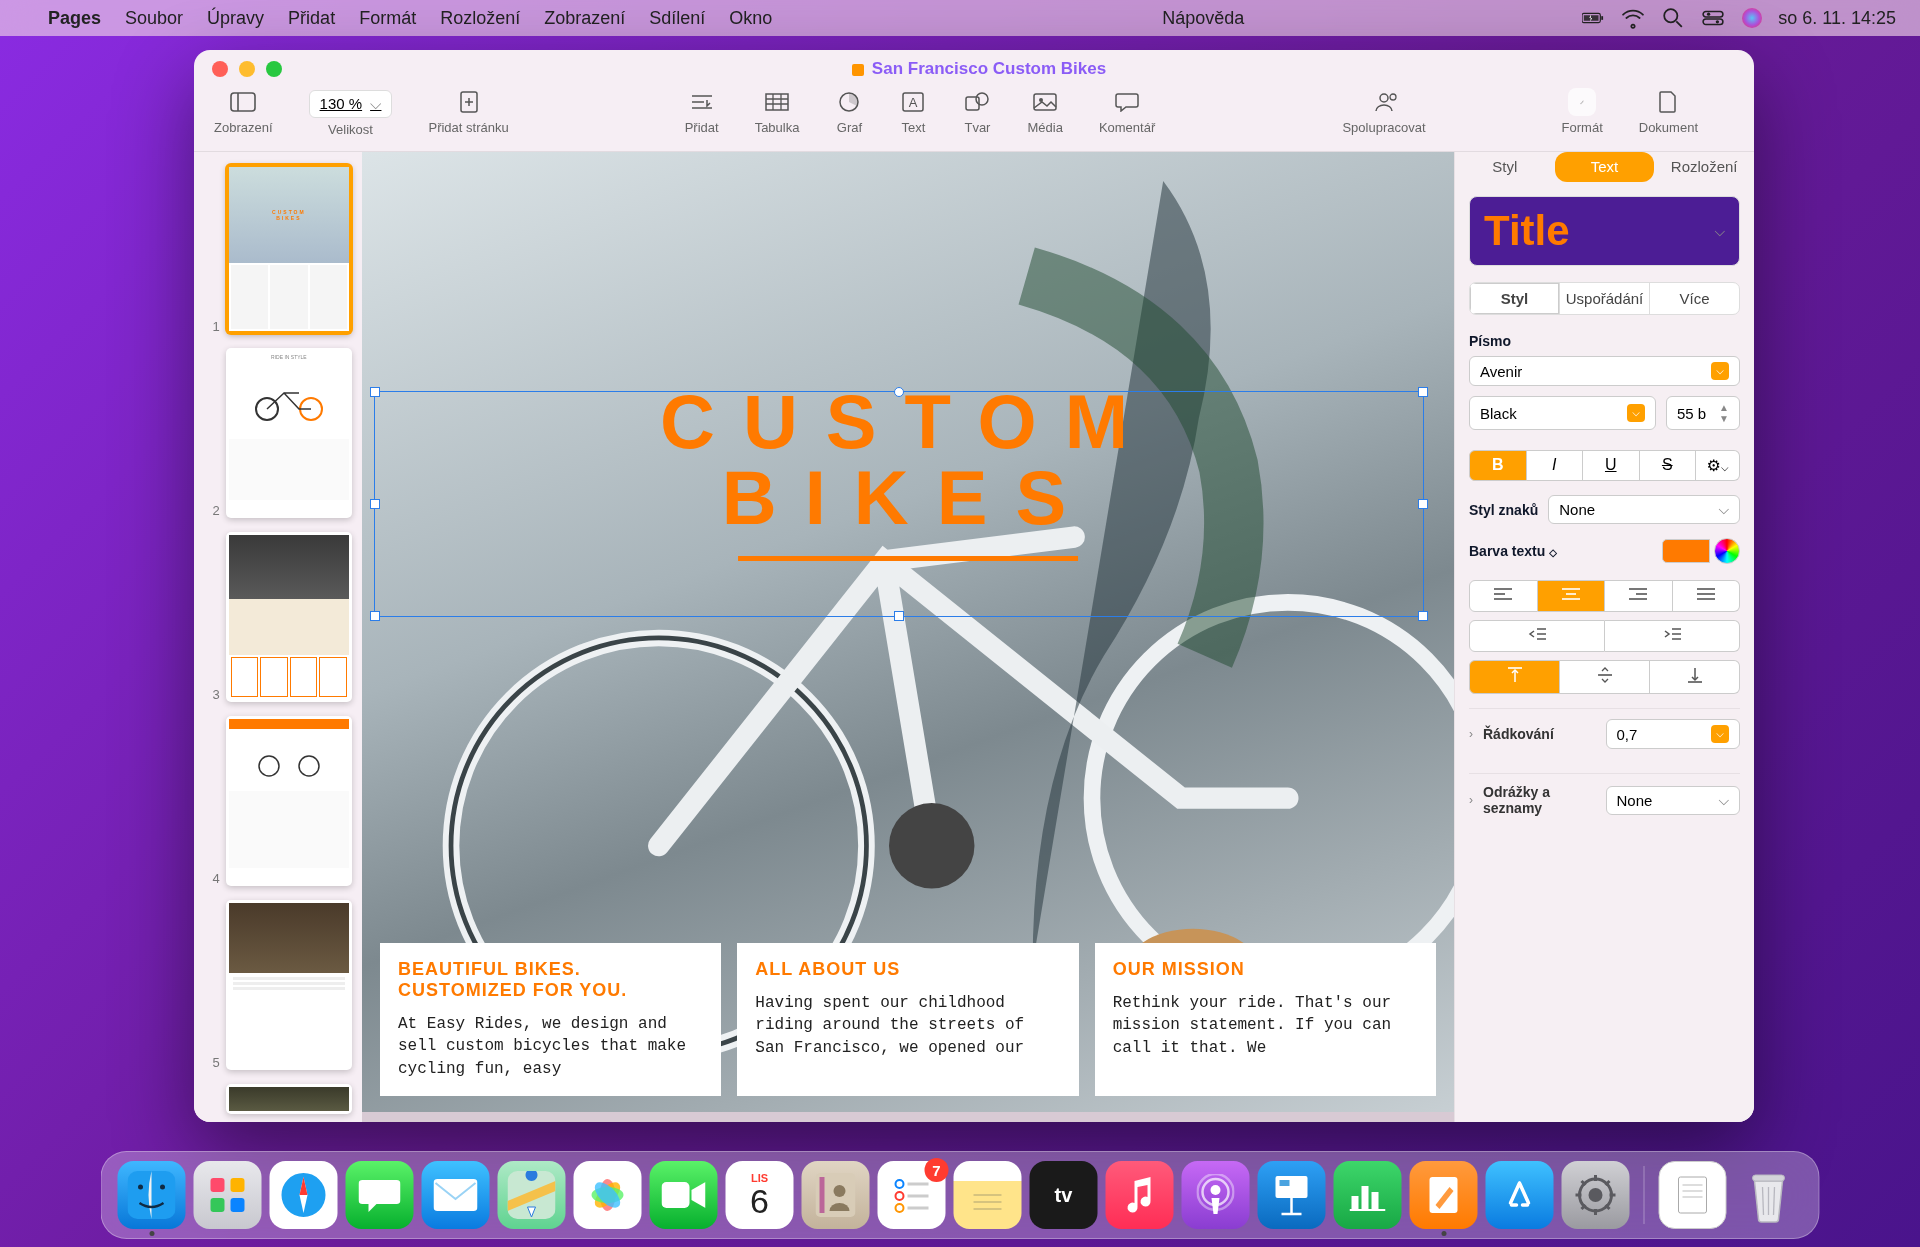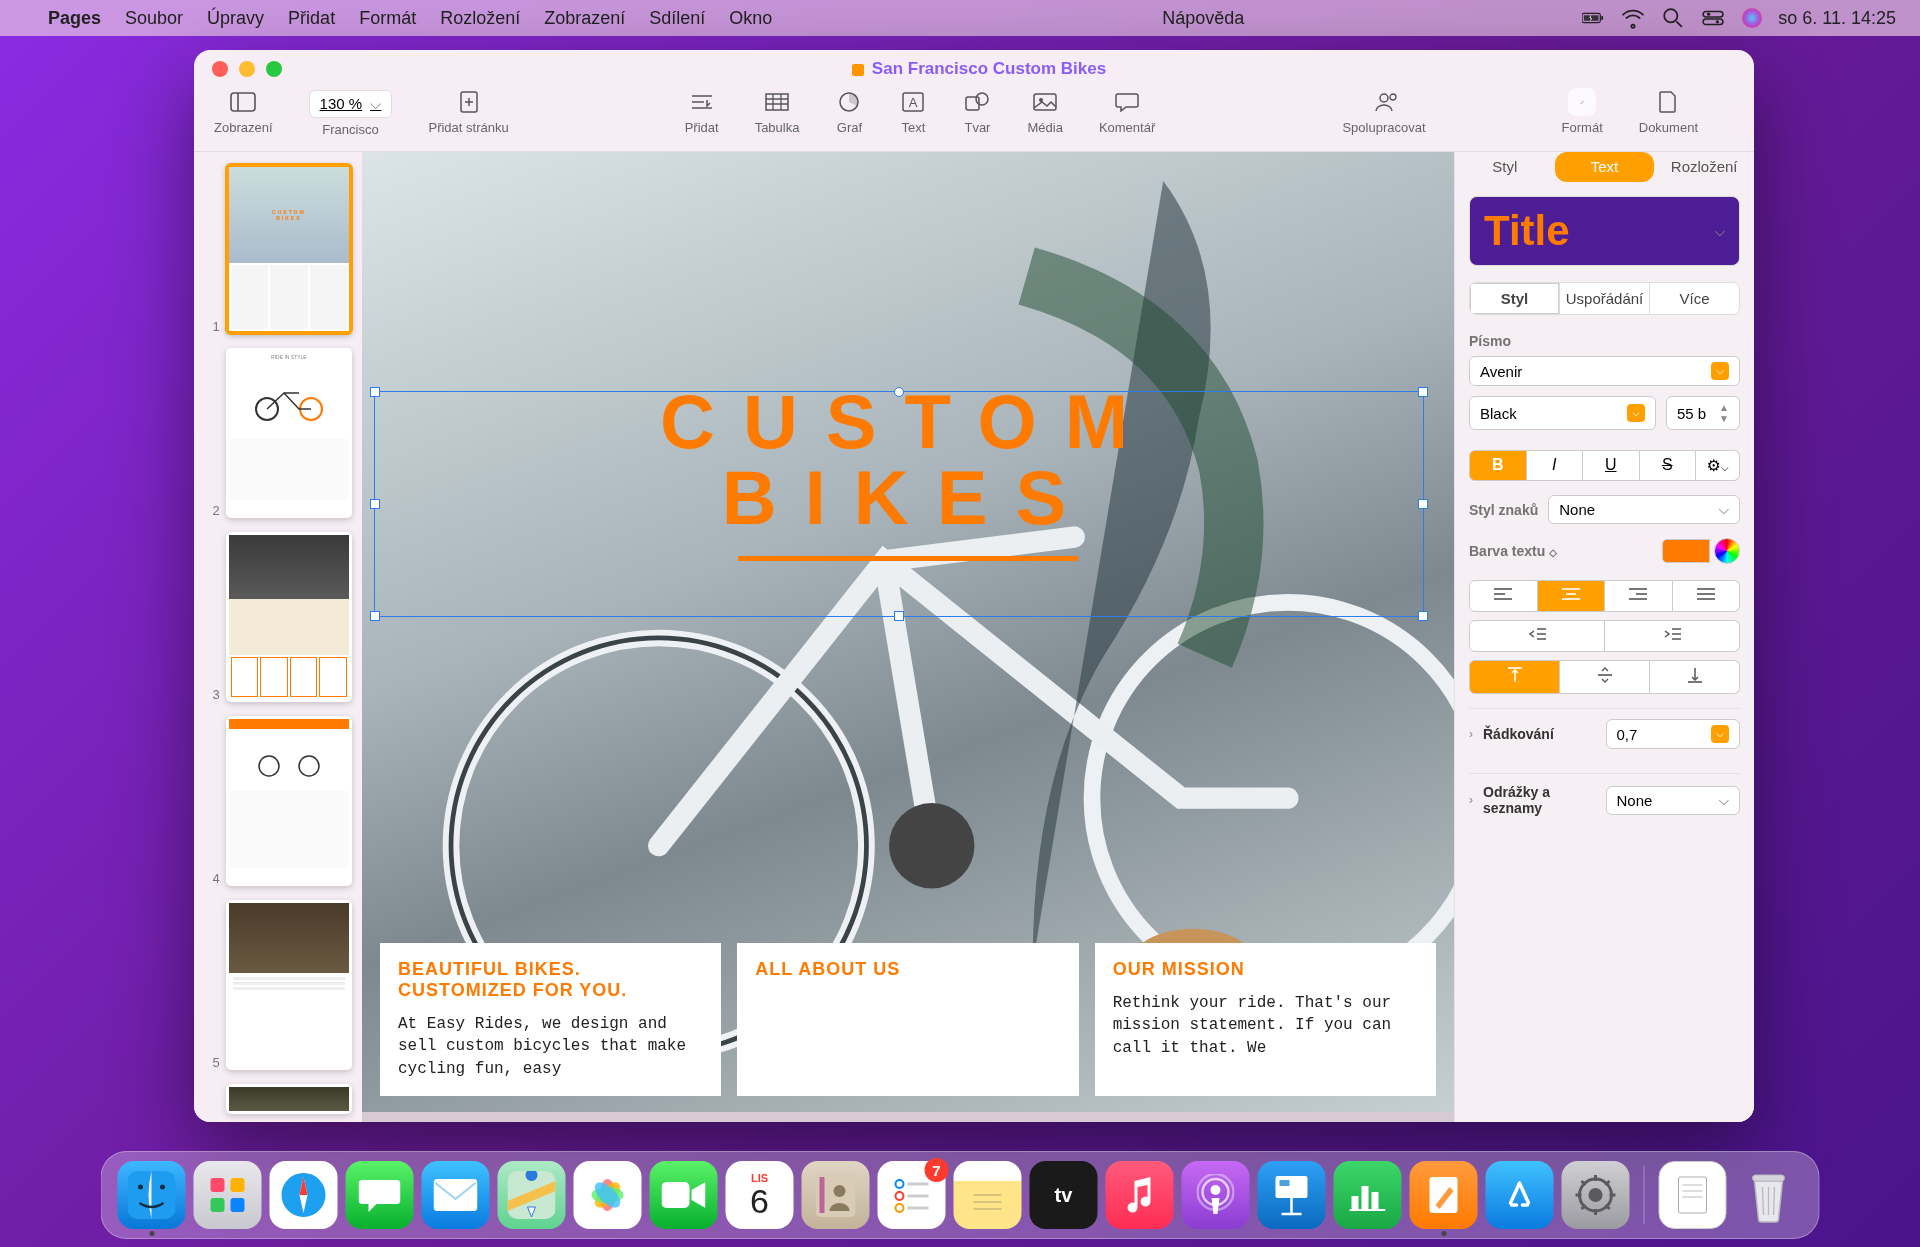--- a/index.html
+++ b/index.html
@@ -70,21 +70,21 @@
 .insp-tab { flex: 1; text-align: center; font-size: 15px; line-height: 30px; color: #555; cursor: default; }
 .insp-tab.active { background: #ffa000; color: #fff; border-radius: 12px; }
 .insp-body { padding: 14px; overflow-y: auto; }
 .insp-title-row { display: flex; align-items: center; background: #4c1d95; border: 1px solid #ddd; border-radius: 8px; padding: 10px 14px; margin-bottom: 16px; }
 .insp-title { font-size: 42px; font-weight: 900; color: #ff7a00; flex: 1; }
 .chev { color: #888; font-size: 14px; }
 .seg3 { display: flex; background: #fff; border: 1px solid #ddd; border-radius: 7px; overflow: hidden; margin-bottom: 18px; }
 .seg3 .seg { flex: 1; text-align: center; font-size: 15px; padding: 7px 0; color: #444; cursor: default; }
 .seg3 .seg.active { background: #fff; box-shadow: inset 0 0 0 1px #ccc; font-weight: 600; }
 .seg3 .seg + .seg { border-left: 1px solid #ddd; }
-.label { font-size: 14px; color: #737373; font-weight: 600; margin-bottom: 7px; }
+.label { font-size: 14px; color: #0f172a; font-weight: 600; margin-bottom: 7px; }
 .select { display: flex; align-items: center; background: #fff; border: 1px solid #ccc; border-radius: 6px; padding: 5px 10px; font-size: 15px; margin-bottom: 10px; }
 .select .val { flex: 1; }
 .select .arr { width: 18px; height: 18px; background: #ffa000; border-radius: 4px; display: flex; align-items: center; justify-content: center; color: #fff; font-size: 10px; }
 .row-sizes { display: flex; gap: 10px; margin-bottom: 10px; }
 .style-btns { display: flex; gap: 0; margin-bottom: 14px; }
 .style-btns .btn { flex: 1; background: #fff; border: 1px solid #ccc; padding: 5px 0; text-align: center; cursor: default; font-size: 16px; }
 .style-btns .btn:first-child { border-radius: 6px 0 0 6px; }
 .style-btns .btn:last-child { border-radius: 0 6px 6px 0; }
 .style-btns .btn + .btn { border-left: none; }
 .style-btns .btn.active { background: #ffa000; color: #fff; }
@@ -183,21 +183,21 @@
             <line x1="8" y1="1" x2="8" y2="19" stroke="#555" stroke-width="1.6"></line>
           </svg>
         </div>
       <span class="tool-label">Zobrazení</span>
     </div>
     <div class="tool-group">
       <div class="zoom-select">
           <span>130 %</span>
           <span style="margin-left:8px;color:#888;">⌵</span>
         </div>
-      <span class="tool-label" style="margin-top:4px;">Francisco</span>
+      <span class="tool-label" style="margin-top:4px;">Velikost</span>
     </div>
     <div class="tool-group">
       <div class="tool-icon">
           <svg width="20" height="22" viewBox="0 0 20 22">
             <rect x="2" y="1" width="16" height="20" rx="2" fill="none" stroke="#555" stroke-width="1.5"></rect>
             <line x1="10" y1="7" x2="10" y2="15" stroke="#555" stroke-width="1.5"></line>
             <line x1="6" y1="11" x2="14" y2="11" stroke="#555" stroke-width="1.5"></line>
           </svg>
         </div>
       <span class="tool-label">Přidat stránku</span>
@@ -420,20 +420,21 @@
           <div class="handle bm"></div>
           <div class="handle br"></div>
         </div>
         <div class="text-cols">
           <div class="col">
             <h4><span>BEAUTIFUL BIKES.</span><br><span>CUSTOMIZED FOR YOU.</span></h4>
             <p>At Easy Rides, we design and sell custom bicycles that make cycling fun, easy</p>
           </div>
           <div class="col">
             <h4>ALL ABOUT US</h4>
+            <p>Having spent our childhood riding around the streets of San Francisco, we opened our</p>
           </div>
           <div class="col">
             <h4>OUR MISSION</h4>
             <p>Rethink your ride. That's our mission statement. If you can call it that. We</p>
           </div>
         </div>
       </div>
     </div>
 
     <div class="inspector">

